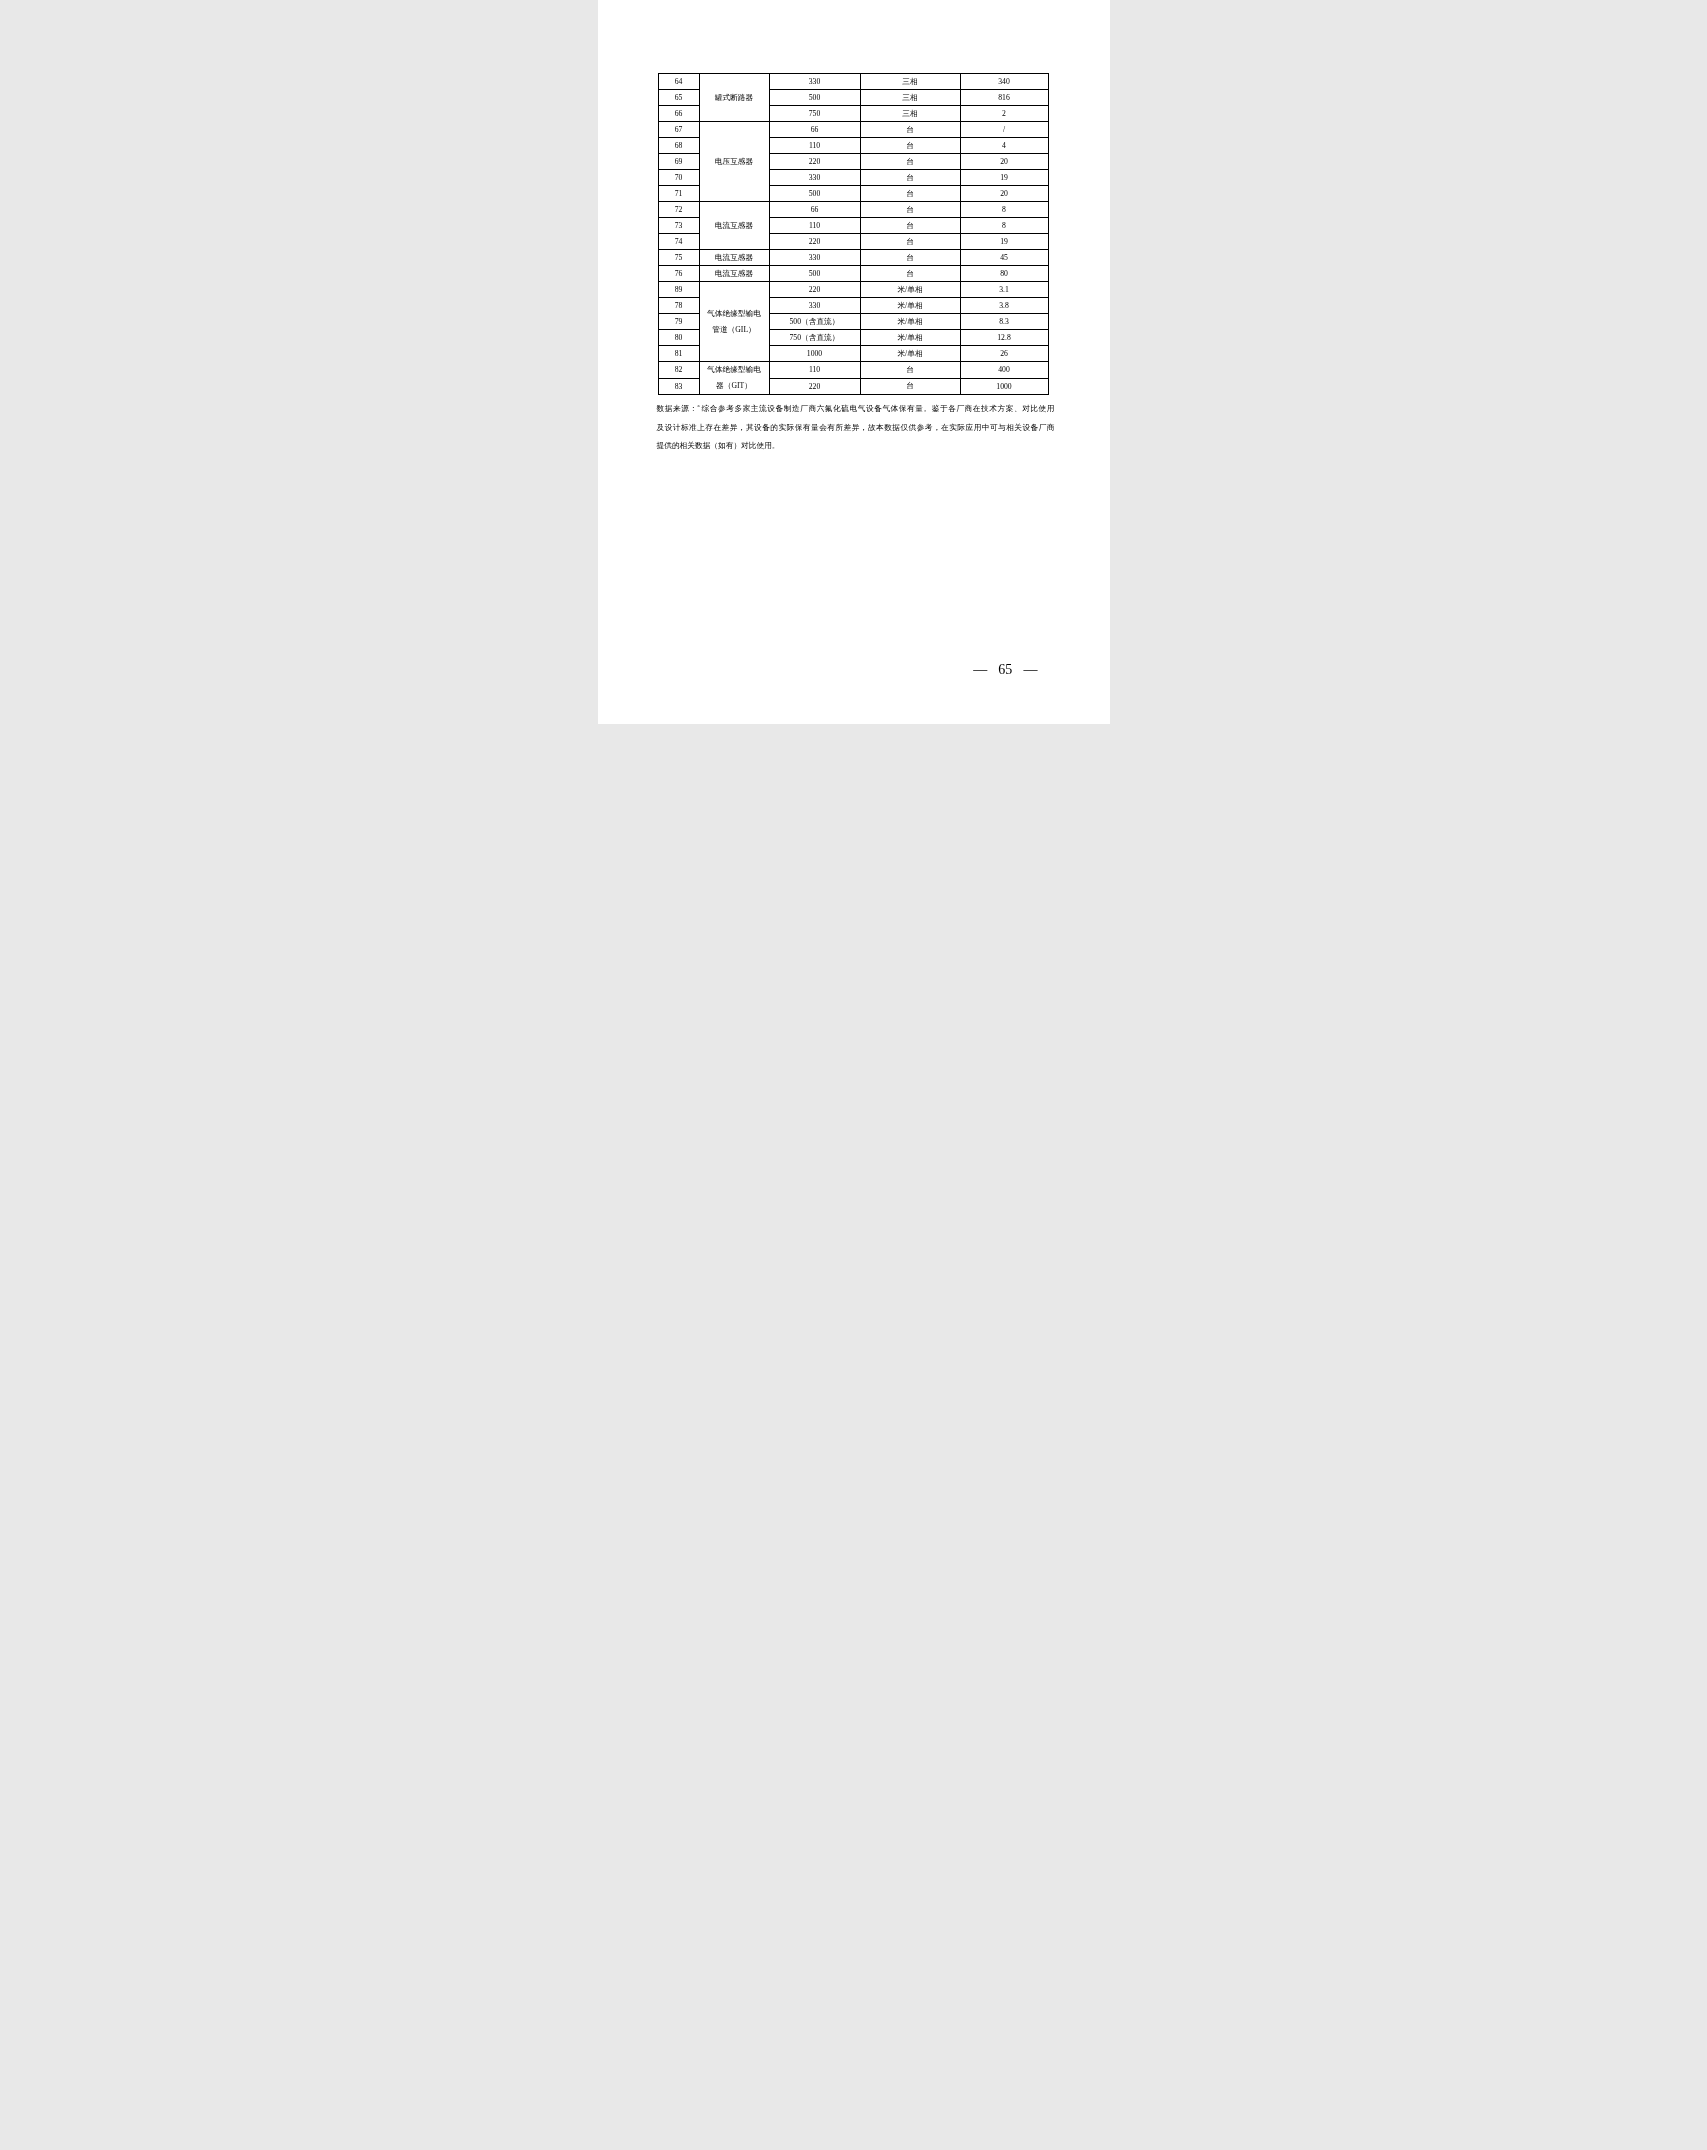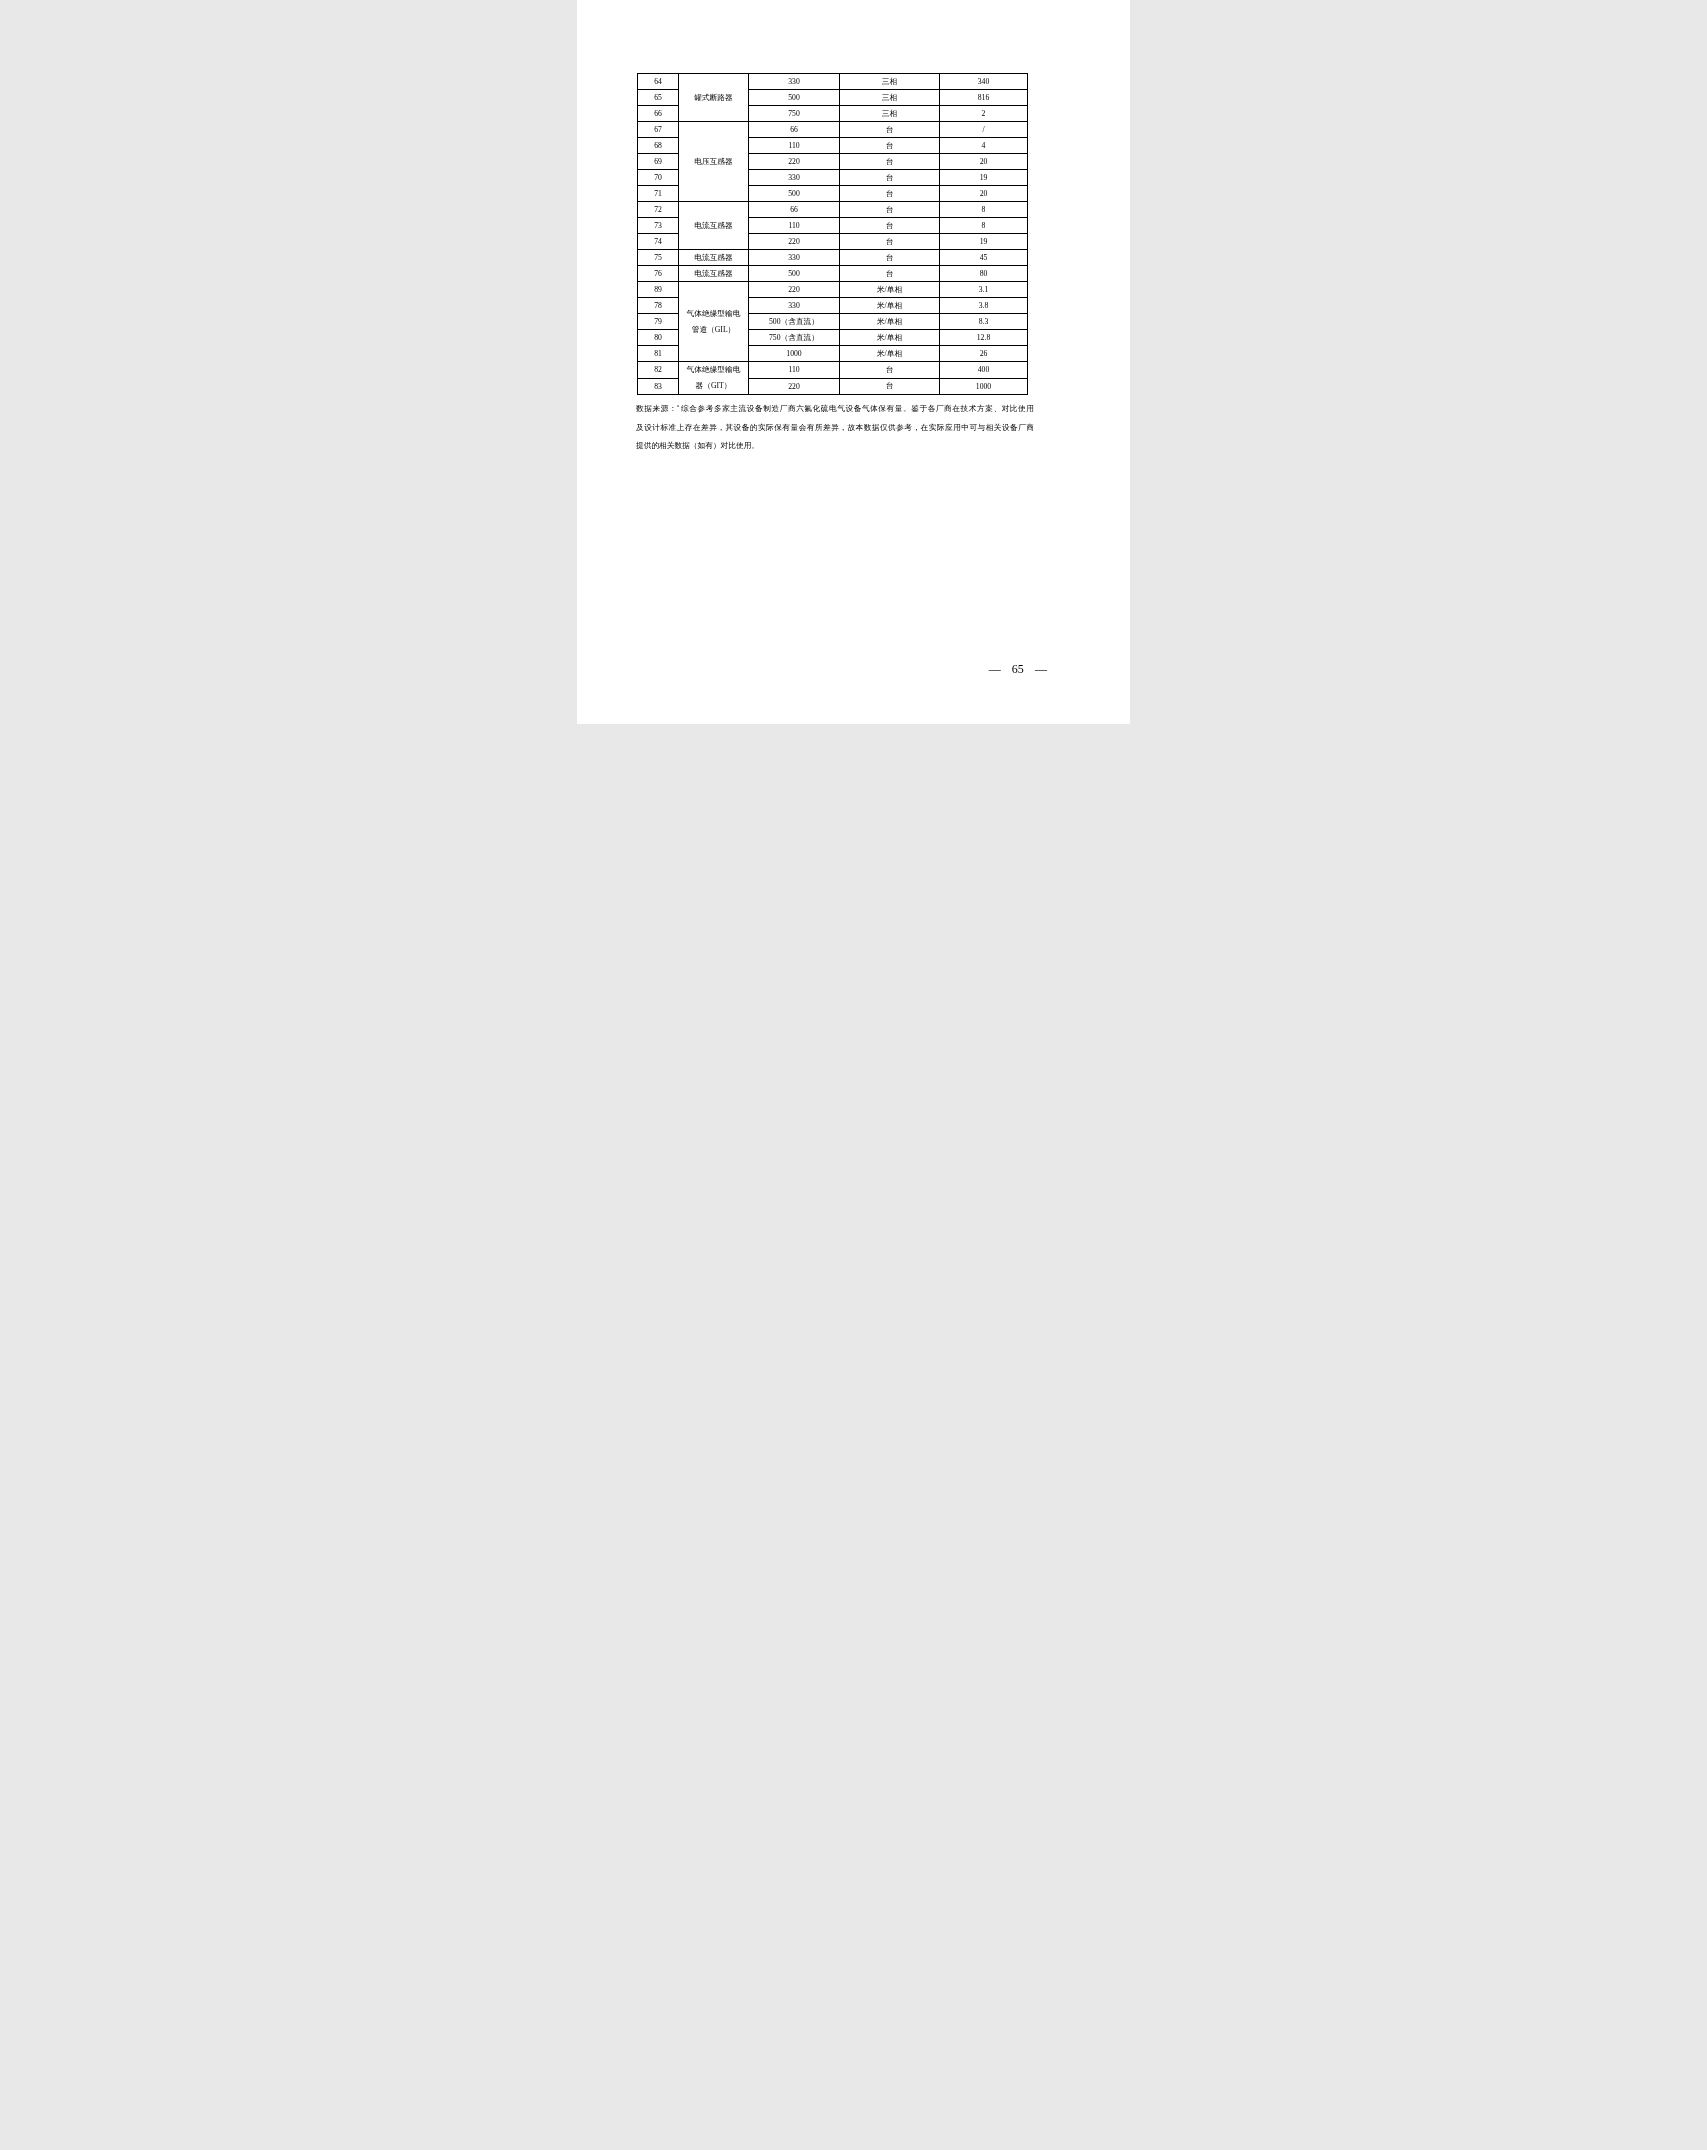--- a/index.html
+++ b/index.html
@@ -4,21 +4,20 @@
 <style>
   html,body{margin:0;padding:0;background:#e8e8e8;}
   #page{
     position:relative;
     width:512px;height:724px;
     background:#ffffff;
     margin:0 auto;
     font-family:"Liberation Serif","DejaVu Serif",serif;
     color:#000;
     overflow:hidden;
-    padding-left:41px;
   }
   
   #tbl-wrap{position:absolute;left:60px;top:73px;}
   table{
     border-collapse:collapse;
     table-layout:fixed;
     width:391px;
     border:1.3px solid #000;
   }
   td{
@@ -37,22 +36,22 @@
   
   #footnote{
     position:absolute;left:59px;top:400px;width:398px;
     font-size:7.7px;line-height:18.5px;
   }
   .fn-line{white-space:nowrap;}
   .fn-just{text-align:justify;text-align-last:justify;white-space:normal;}
   #footnote sup{font-size:4.7px;line-height:0;vertical-align:super;margin-right:1.3px;}
   
   #page-num{
-    position:absolute;top:662px;right:83px;
-    font-size:12px;
+    position:absolute;top:662px;right:72px;
+    font-size:14px;
     letter-spacing:0;
     white-space:pre;
   }
 </style>
 </head>
 <body>
 
 <div id="page">
 
   <div id="tbl-wrap">

